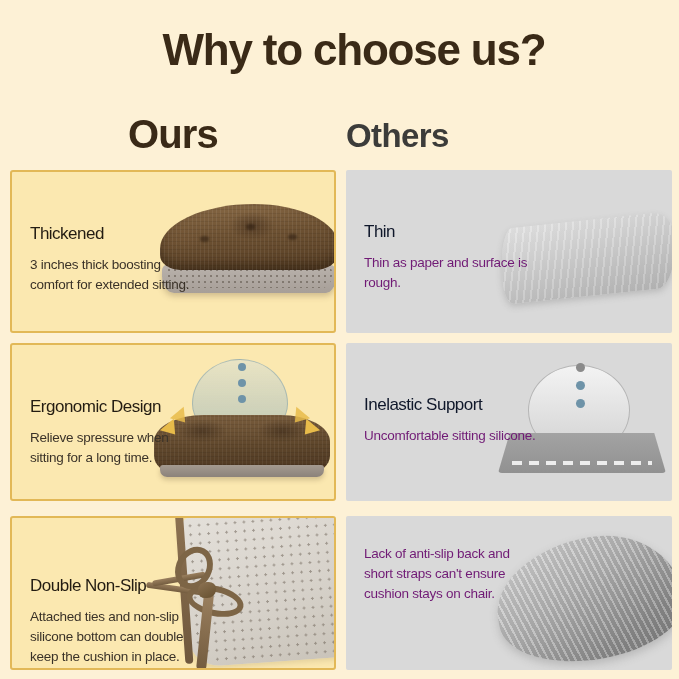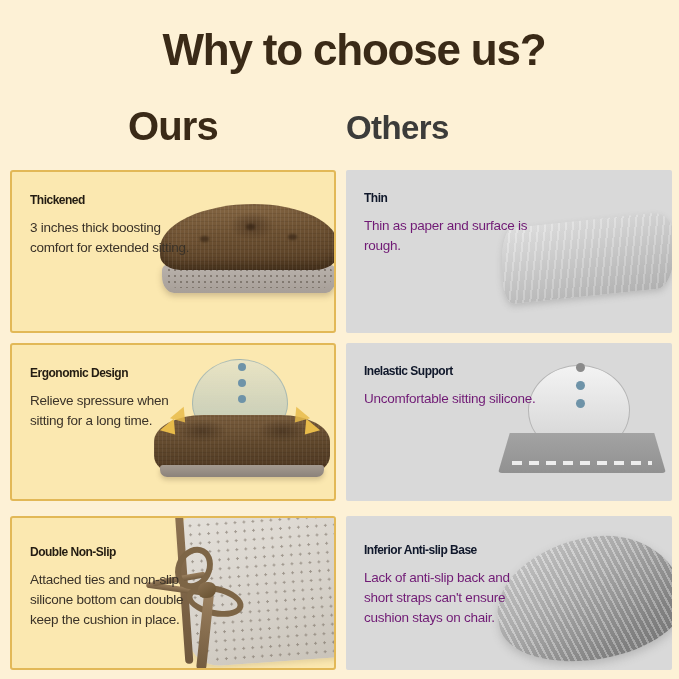--- a/index.html
+++ b/index.html
@@ -26,21 +26,21 @@
     font-size: 44px;
     font-weight: bold;
     letter-spacing: -1.2px;
     color: #3a2a17;
     line-height: 1;
     padding-left: 29px;
   }
 
   .col-headers {
     position: absolute;
-    top: 104px;
+    top: 112px;
     left: 0;
     width: 553px;
     height: 50px;
   }
   .col-head-ours {
     position: absolute;
     left: 10px;
     width: 326px;
     top: 0;
     text-align: center;
@@ -95,26 +95,27 @@
   .row2 { top: 346px; height: 154px; }
 
   .card-text {
     position: absolute;
     left: 18px;
     top: 22px;
     width: 175px;
     z-index: 5;
   }
   .card-heading {
-    font-size: 12px;
-    font-weight: bold;
+    font-size: 17px;
+    font-weight: normal;
     color: #231c12;
     letter-spacing: -0.5px;
     margin-bottom: 11px;
     line-height: 1.1;
+    margin-top: 31px;
   }
   .others .card-heading { color: #0f172a; }
   .card-body {
     font-size: 13.5px;
     color: #3a3228;
     line-height: 1.48;
     letter-spacing: -0.25px;
   }
   .others .card-body { color: #701a75; }
   .card.row2 .card-text { top: 28px; }
@@ -448,21 +449,20 @@
         <div class="loop up"></div>
         <div class="loop down"></div>
         <div class="strap tail2"></div>
         <div class="knot"></div>
       </div>
     </div>
   </div>
 
   <div class="card others row2">
     <div class="card-text">
-      <div class="card-heading">Inferior Anti-slip Base</div>
       <div class="card-body">Lack of anti-slip back and short straps can't ensure cushion stays on chair.</div>
     </div>
     <div class="illus">
       <div class="round-pad">
         <div class="disc"></div>
       </div>
     </div>
   </div>
 
 </div>

